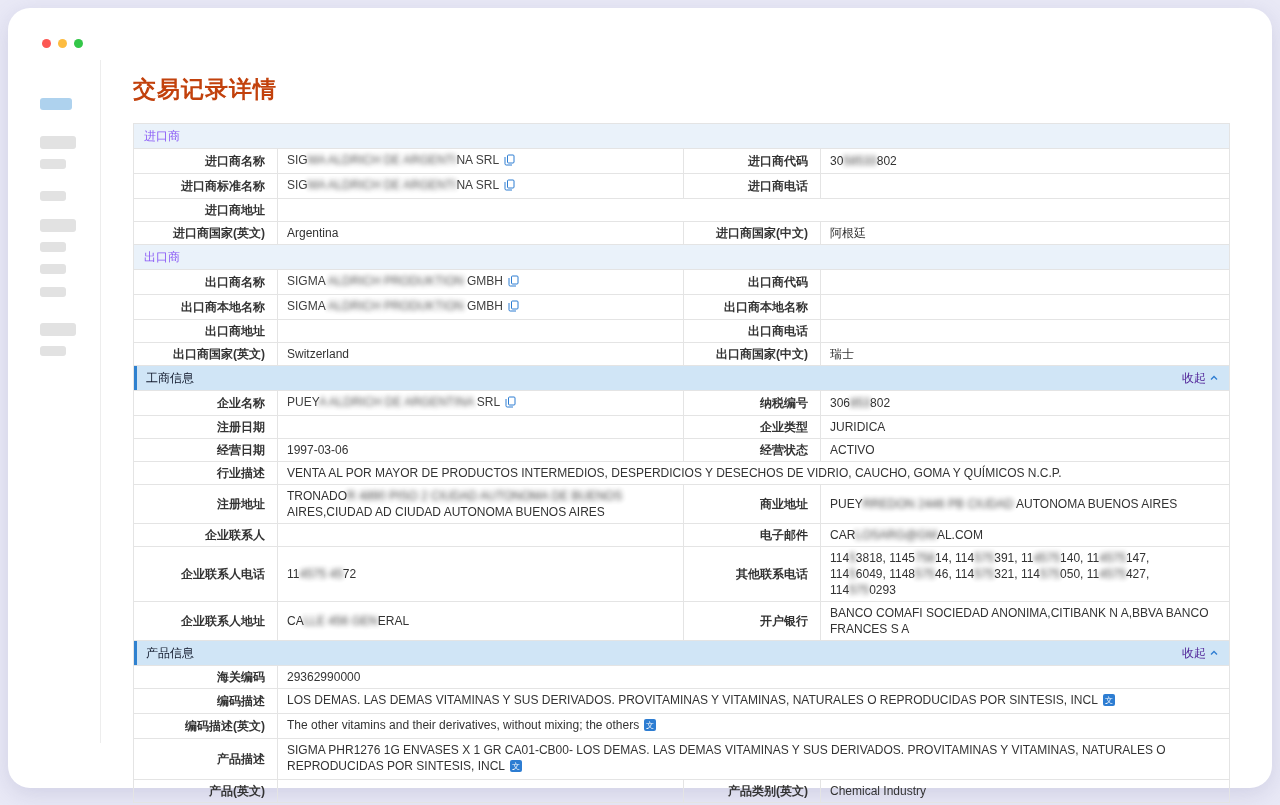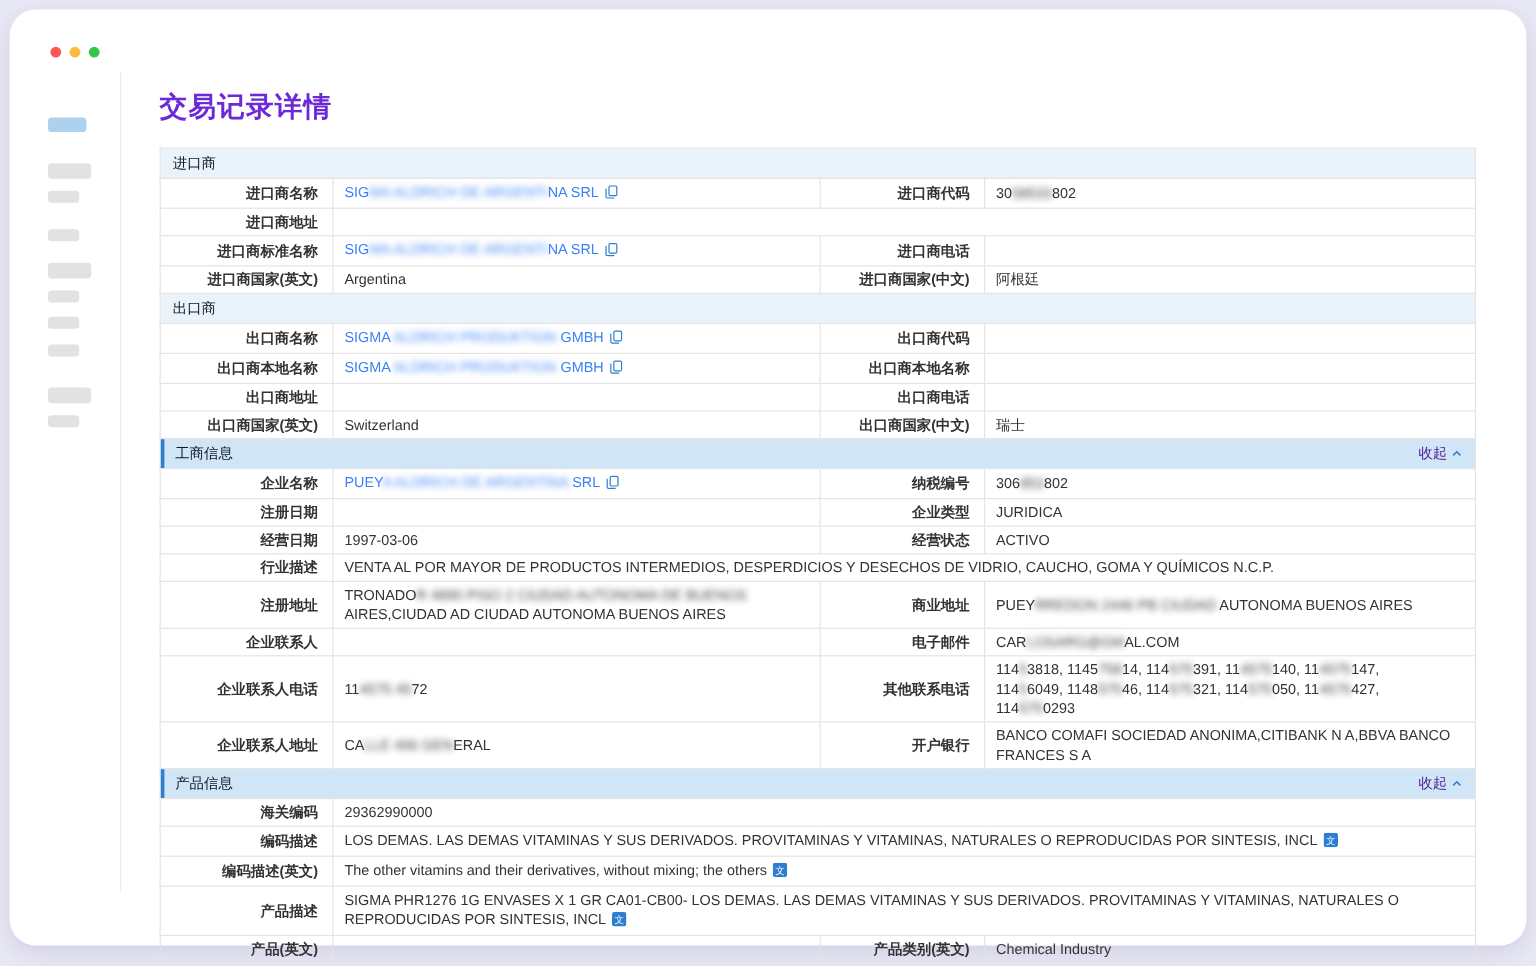--- a/index.html
+++ b/index.html
@@ -19,33 +19,33 @@
   .dot { width:9px; height:9px; border-radius:50%; }
 
   
   .side-divider { position:absolute; left:92px; top:52px; bottom:45px; width:1px; background:#ededed; }
   .sidebar { position:absolute; left:32px; top:90px; width:54px; height:300px; }
   .skbar { position:absolute; border-radius:3px; background:#e2e2e2; }
   .skbar.active { background:#aed2ee; }
 
   
   .main { position:absolute; left:125px; top:52px; right:42px; }
-  .page-title { font-size:23px; font-weight:700; color:#6d28d9; margin:14px 0 18px 0; letter-spacing:1px; }
+  .page-title { font-size:23px; font-weight:700; color:#c2410c; margin:14px 0 18px 0; letter-spacing:1px; }
 
   table.detail { width:100%; border-collapse:collapse; table-layout:fixed; font-size:12px; color:#333; }
   td { border:1px solid #e4e4e4; padding:3px 9px; line-height:16px; height:16px; vertical-align:middle; word-wrap:break-word; }
   td.lbl { text-align:right; font-weight:700; color:#333; padding-right:12px; }
-  tr.sec td { background:#eaf2fa; color:#0f172a; padding:4px 10px; font-weight:400; }
+  tr.sec td { background:#eaf2fa; color:#8b5cf6; padding:4px 10px; font-weight:400; }
   tr.secblue td { background:#d0e5f6; padding:0; position:relative; }
   .sechead { display:flex; justify-content:space-between; align-items:center; padding:4px 10px 4px 12px; }
   .accent { position:absolute; left:0; top:0; bottom:0; width:3px; background:#2f81cf; }
   .sec-title { color:#0f172a; font-weight:400; }
   .collapse { color:#4c1d95; cursor:pointer; display:inline-flex; align-items:center; gap:3px; }
 
-  a.link { color:#3b82f6; text-decoration:none; cursor:pointer; }
+  a.link { color:#404040; text-decoration:none; cursor:pointer; }
   .blur { filter:blur(2.6px); opacity:.9; }
   .copy { display:inline-block; margin-left:5px; vertical-align:-2px; cursor:pointer; }
   .ticon { display:inline-block; margin-left:5px; vertical-align:-2px; cursor:pointer; }
 </style>
 </head>
 <body>
 
 <div class="browser-card">
 
   <div class="dots">
@@ -89,33 +89,33 @@
         <td>
           <a class="link"><span>SIG</span><span class="blur">MA ALDRICH DE ARGENTI</span><span>NA SRL</span></a><span class="copy"><svg width="11" height="12" viewBox="0 0 11 12">
                   <rect x="3.5" y="1" width="6.5" height="8" rx="1" fill="none" stroke="#2d7dd2"></rect>
                   <path d="M8 11H2.2a1.2 1.2 0 0 1-1.2-1.2V3" fill="none" stroke="#2d7dd2"></path>
                 </svg></span>
         </td>
         <td class="lbl">进口商代码</td>
         <td><span>30</span><span class="blur">58533</span><span>802</span></td>
       </tr>
       <tr>
+        <td class="lbl">进口商标准名称</td>
+        <td>
+          <a class="link"><span>SIG</span><span class="blur">MA ALDRICH DE ARGENTI</span><span>NA SRL</span></a><span class="copy"><svg width="11" height="12" viewBox="0 0 11 12">
+                  <rect x="3.5" y="1" width="6.5" height="8" rx="1" fill="none" stroke="#2d7dd2"></rect>
+                  <path d="M8 11H2.2a1.2 1.2 0 0 1-1.2-1.2V3" fill="none" stroke="#2d7dd2"></path>
+                </svg></span>
+        </td>
+        <td class="lbl">进口商电话</td>
+        <td></td>
+      </tr>
+      <tr>
         <td class="lbl">进口商地址</td>
         <td colspan="3"></td>
-      </tr>
-      <tr>
-        <td class="lbl">进口商标准名称</td>
-        <td>
-          <a class="link"><span>SIG</span><span class="blur">MA ALDRICH DE ARGENTI</span><span>NA SRL</span></a><span class="copy"><svg width="11" height="12" viewBox="0 0 11 12">
-                  <rect x="3.5" y="1" width="6.5" height="8" rx="1" fill="none" stroke="#2d7dd2"></rect>
-                  <path d="M8 11H2.2a1.2 1.2 0 0 1-1.2-1.2V3" fill="none" stroke="#2d7dd2"></path>
-                </svg></span>
-        </td>
-        <td class="lbl">进口商电话</td>
-        <td></td>
       </tr>
       <tr>
         <td class="lbl">进口商国家(英文)</td>
         <td>Argentina</td>
         <td class="lbl">进口商国家(中文)</td>
         <td>阿根廷</td>
       </tr>
 
       <tr class="sec">
         <td colspan="4">出口商</td>

